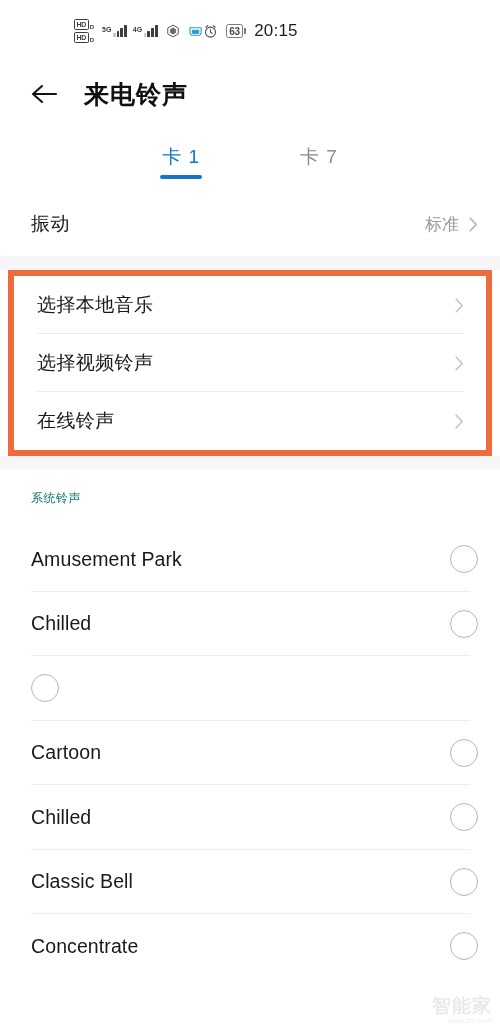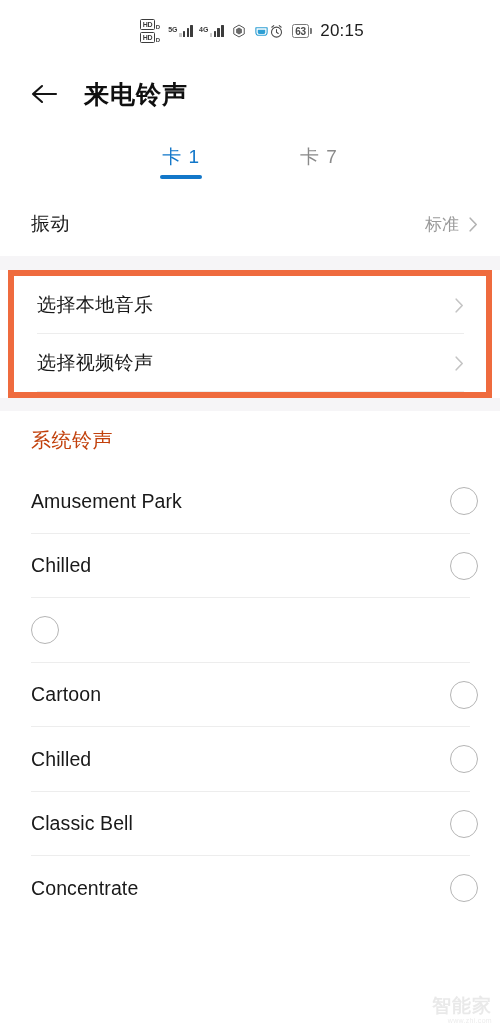--- a/index.html
+++ b/index.html
@@ -14,23 +14,24 @@
     color: #1a1a1a;
     overflow: hidden;
     position: relative;
   }
 
   
   .status-bar {
     height: 58px;
     display: flex;
     align-items: center;
-    justify-content: center;
+    justify-content: flex-start;
     padding: 4px 26px 0 30px;
     box-sizing: border-box;
+    margin-left: 44px;
   }
   .status-left {
     display: flex;
     align-items: center;
     gap: 4px;
   }
   .hd-stack {
     display: flex;
     flex-direction: column;
     gap: 2px;
@@ -233,22 +234,22 @@
   .hl-wrap .row { height: 58px; padding-left: 23px; padding-right: 22px; gap: 20px; }
   .hl-wrap .divider { left: 23px; right: 22px; }
 
   
   .section-head {
     height: 58px;
     display: flex;
     align-items: center;
     padding: 0 31px;
     box-sizing: border-box;
-    font-size: 20px;
-    color: #c2410c;
+    font-size: 12px;
+    color: #0f766e;
     letter-spacing: 0.5px;
     background: #fff;
   }
 
   
   .radio-row { height: 64.5px; }
   .radio {
     width: 28px;
     height: 28px;
     border: 1.6px solid #b5b5b5;
@@ -381,20 +382,26 @@
     </svg>
     <span class="divider"></span>
   </div>
   <div class="row">
     <span class="row-label">选择视频铃声</span>
     <svg class="chev" viewBox="0 0 9 15">
       <path d="M1.2 1.2 7.2 7.5l-6 6.3" fill="none" stroke="#c4c4c4" stroke-width="1.6" stroke-linecap="round" stroke-linejoin="round"></path>
     </svg>
     <span class="divider"></span>
   </div>
+  <div class="row">
+    <span class="row-label">在线铃声</span>
+    <svg class="chev" viewBox="0 0 9 15">
+      <path d="M1.2 1.2 7.2 7.5l-6 6.3" fill="none" stroke="#c4c4c4" stroke-width="1.6" stroke-linecap="round" stroke-linejoin="round"></path>
+    </svg>
+  </div>
 </div>
 
 <div class="gap thin"></div>
 
 <div class="group">
   <div class="section-head">系统铃声</div>
 
 
   <div class="row radio-row">
     <span class="row-label">Amusement Park</span>

